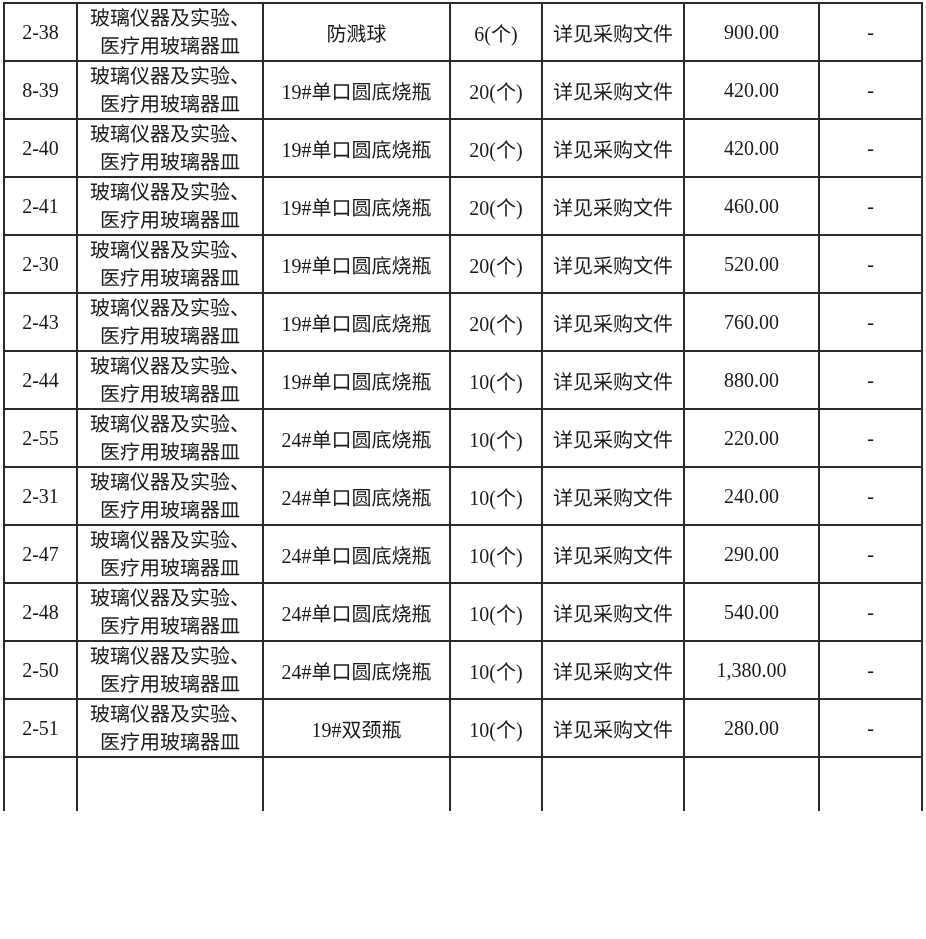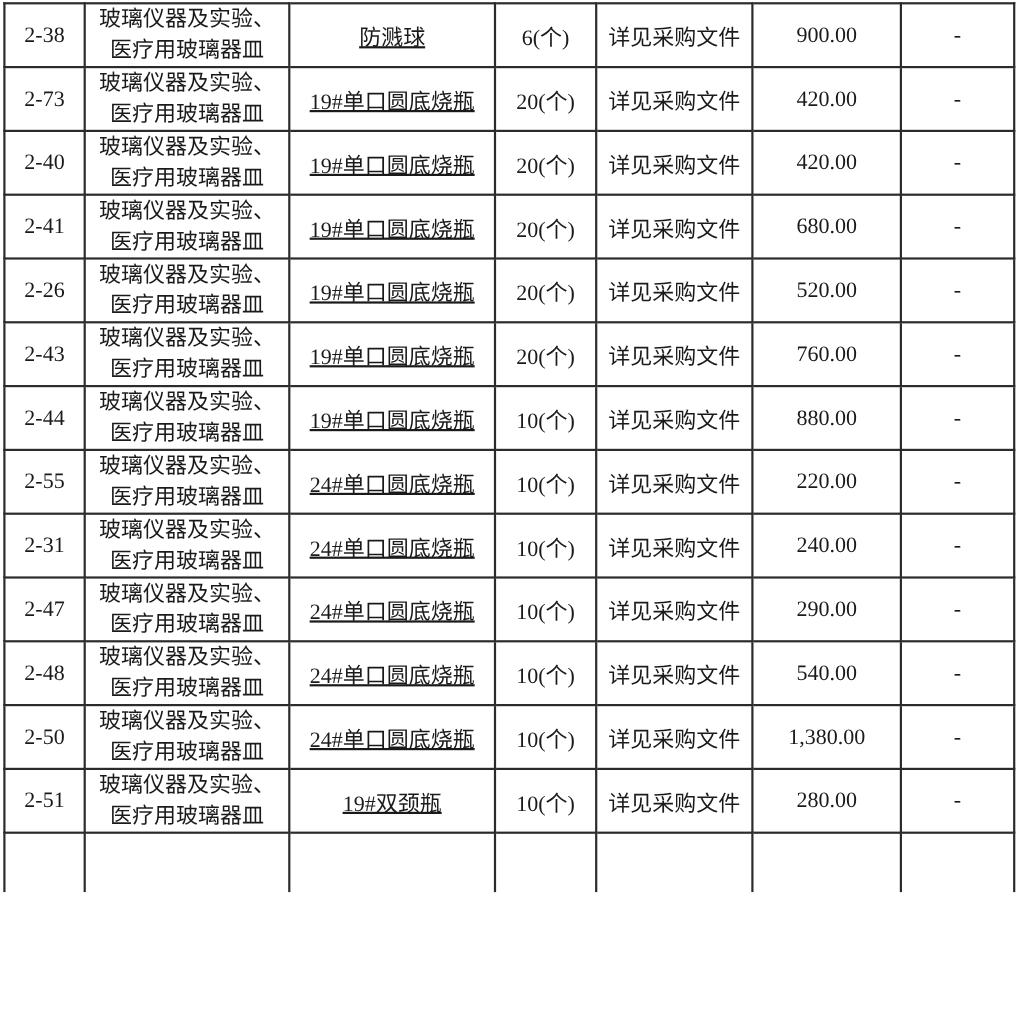--- a/index.html
+++ b/index.html
@@ -42,21 +42,20 @@
   td.c-no {
     letter-spacing: 0px;
   }
   td.c-cat {
     white-space: pre-line;
     line-height: 28px;
     font-size: 20px;
   }
   td.c-name {
     letter-spacing: 0px;
-    text-decoration: underline;
   }
   td.c-price {
     text-align: right;
     padding-right: 12px;
   }
   td.c-remark {
     text-align: right;
     padding-right: 9px;
   }
   tr.partial-row {
@@ -85,21 +84,21 @@
           <td class="c-no">2-38</td>
           <td class="c-cat">玻璃仪器及实验、
 医疗用玻璃器皿</td>
           <td class="c-name">防溅球</td>
           <td class="c-qty">6(个)</td>
           <td class="c-spec">详见采购文件</td>
           <td class="c-price">900.00</td>
           <td class="c-remark">-</td>
         </tr>
         <tr>
-          <td class="c-no">2-73</td>
+          <td class="c-no">8-39</td>
           <td class="c-cat">玻璃仪器及实验、
 医疗用玻璃器皿</td>
           <td class="c-name">19#单口圆底烧瓶</td>
           <td class="c-qty">20(个)</td>
           <td class="c-spec">详见采购文件</td>
           <td class="c-price">420.00</td>
           <td class="c-remark">-</td>
         </tr>
         <tr>
           <td class="c-no">2-40</td>
@@ -111,25 +110,25 @@
           <td class="c-price">420.00</td>
           <td class="c-remark">-</td>
         </tr>
         <tr>
           <td class="c-no">2-41</td>
           <td class="c-cat">玻璃仪器及实验、
 医疗用玻璃器皿</td>
           <td class="c-name">19#单口圆底烧瓶</td>
           <td class="c-qty">20(个)</td>
           <td class="c-spec">详见采购文件</td>
-          <td class="c-price">680.00</td>
-          <td class="c-remark">-</td>
-        </tr>
-        <tr>
-          <td class="c-no">2-26</td>
+          <td class="c-price">460.00</td>
+          <td class="c-remark">-</td>
+        </tr>
+        <tr>
+          <td class="c-no">2-30</td>
           <td class="c-cat">玻璃仪器及实验、
 医疗用玻璃器皿</td>
           <td class="c-name">19#单口圆底烧瓶</td>
           <td class="c-qty">20(个)</td>
           <td class="c-spec">详见采购文件</td>
           <td class="c-price">520.00</td>
           <td class="c-remark">-</td>
         </tr>
         <tr>
           <td class="c-no">2-43</td>

